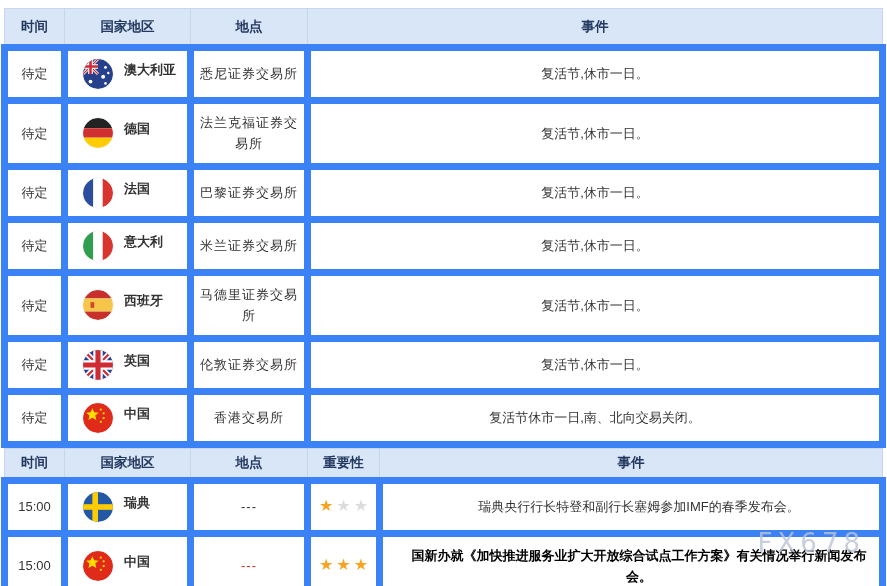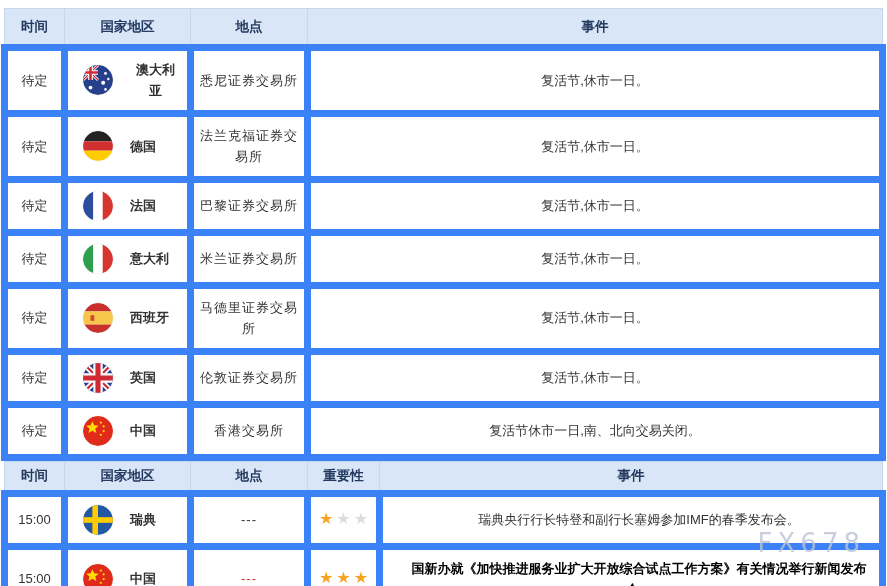--- a/index.html
+++ b/index.html
@@ -15,21 +15,21 @@
     height:35px;border:1px solid #c6d6ee;padding:0 4px;
   }
   table.cal.events th{height:28px;}
   table.cal td{
     border:7px solid #3b82f6;padding:8px 6px;line-height:1.65;
     text-align:center;vertical-align:middle;background:#fff;
   }
   td.c-event{text-align:left;padding-left:22px;padding-right:14px;}
   table.events td.c-event{padding-left:22px;}
   .c-country{padding-left:14px;}
-  .country-wrap{display:flex;align-items:center;justify-content:flex-start;gap:17px;padding-left:9px;}
+  .country-wrap{display:flex;align-items:flex-start;justify-content:flex-start;gap:11px;padding-left:9px;}
   .flag{width:30px;height:30px;display:inline-block;flex:0 0 30px;}
   .flag svg{width:30px;height:30px;display:block;border-radius:50%;box-shadow:0 0 1px rgba(0,0,0,.25);}
   .cname{font-weight:bold;color:#333;}
   tr.hl td.c-event{color:#000000;font-weight:bold;}
   tr.hl td.c-loc{color:#cf2f21;}
   td.c-loc{letter-spacing:1px;}
   .section{display:flex;align-items:center;height:52px;padding-left:0;}
   .section .sec-icon{margin-left:-5px;width:24px;height:24px;flex:0 0 24px;}
   .section .sec-title{font-size:16px;font-weight:bold;color:#222;margin-left:10px;}
   .section .clock{margin-left:26px;width:15px;height:15px;flex:0 0 15px;}

